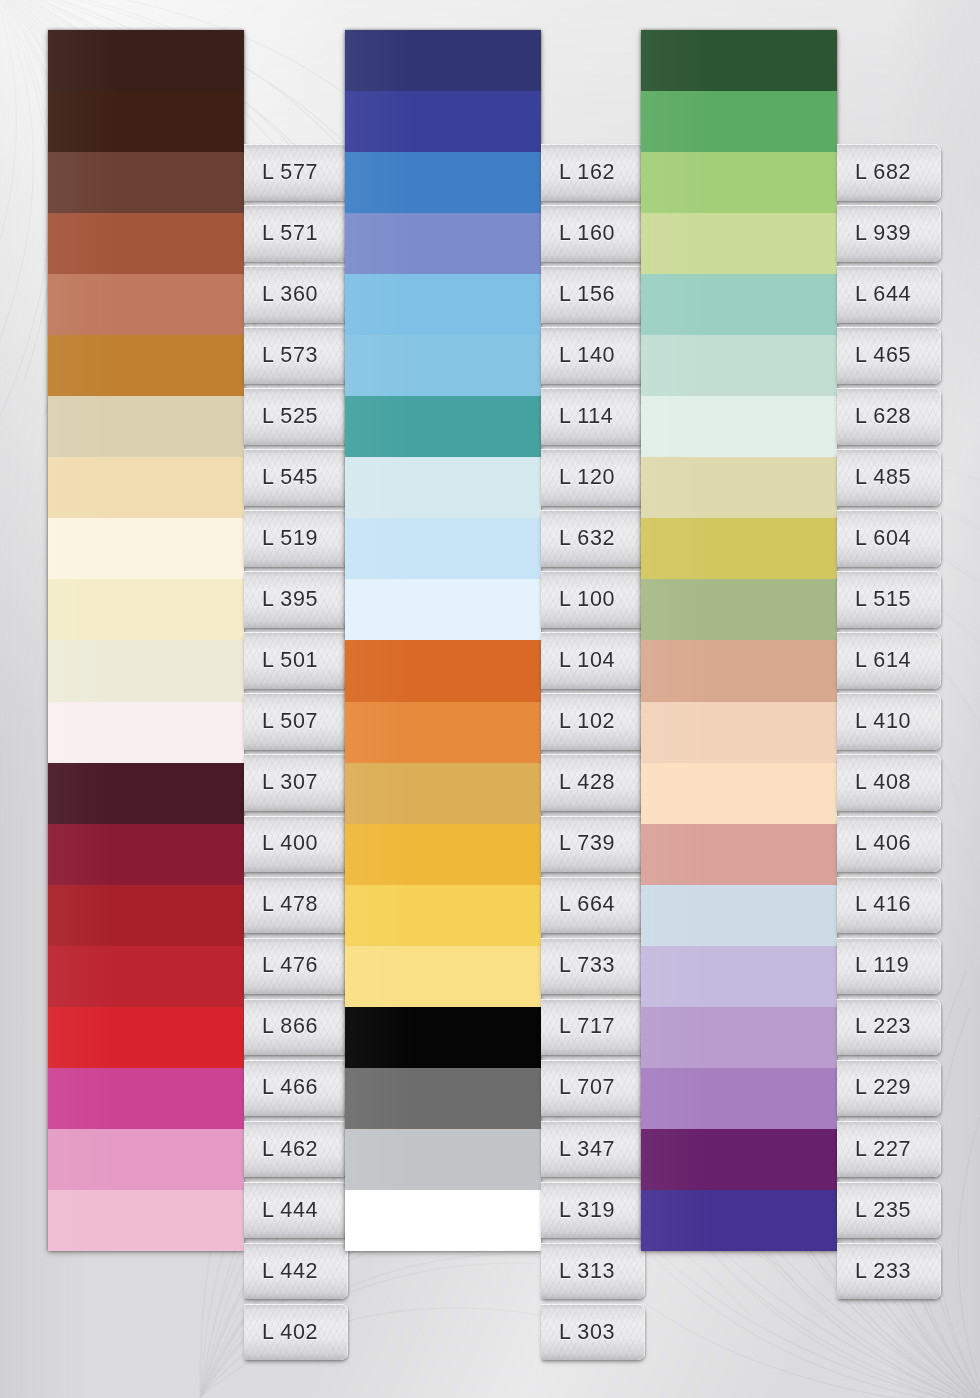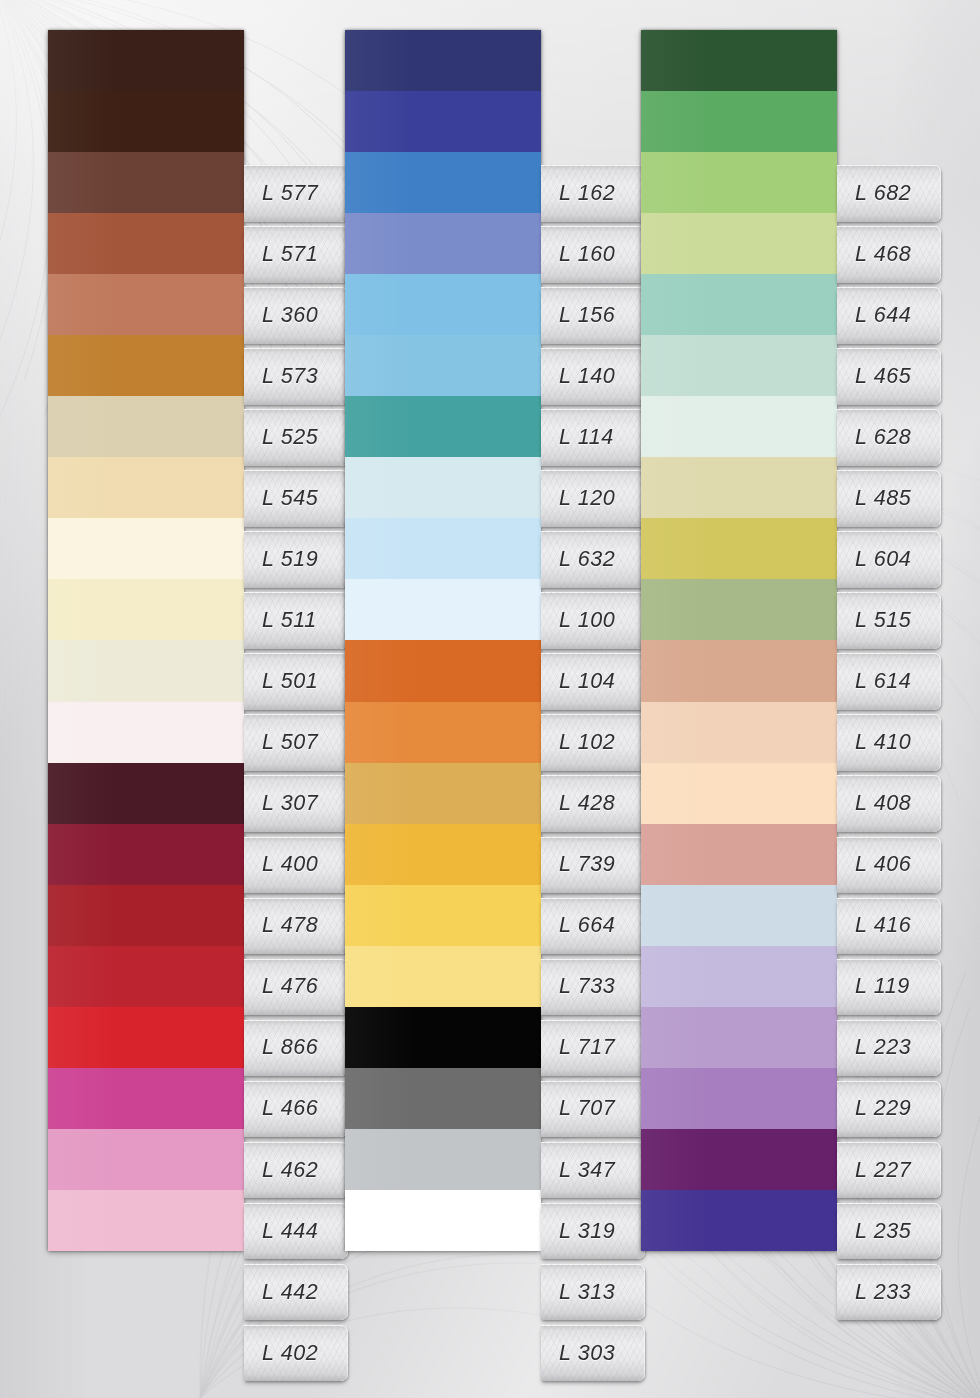--- a/index.html
+++ b/index.html
@@ -64,23 +64,22 @@
     content: "";
     position: absolute;
     inset: 0;
     background: linear-gradient(to right, rgba(255,255,255,0.05) 0%, rgba(255,255,255,0) 35%);
     pointer-events: none;
   }
 
   
   .label-stack {
     position: absolute;
-    top: 163px;
+    top: 142px;
     width: 104px;
-    font-style: italic;
   }
   .label-row {
     position: relative;
     height: 61.05px;
     width: 104px;
   }
   .label-chip {
     position: absolute;
     left: 0;
     top: 2px;
@@ -251,21 +250,21 @@
             <span class="label-text">L 545</span>
           </div>
         </div>
         <div class="label-row">
           <div class="label-chip">
             <span class="label-text">L 519</span>
           </div>
         </div>
         <div class="label-row">
           <div class="label-chip">
-            <span class="label-text">L 511</span>
+            <span class="label-text">L 395</span>
           </div>
         </div>
         <div class="label-row">
           <div class="label-chip">
             <span class="label-text">L 501</span>
           </div>
         </div>
         <div class="label-row">
           <div class="label-chip">
             <span class="label-text">L 507</span>
@@ -475,21 +474,21 @@
         <div class="swatch" title="L 233" style="background: rgb(68, 51, 146);"></div>
       </div>
     <div class="label-stack" id="labels-2" style="left:196px;">
         <div class="label-row">
           <div class="label-chip">
             <span class="label-text">L 682</span>
           </div>
         </div>
         <div class="label-row">
           <div class="label-chip">
-            <span class="label-text">L 468</span>
+            <span class="label-text">L 939</span>
           </div>
         </div>
         <div class="label-row">
           <div class="label-chip">
             <span class="label-text">L 644</span>
           </div>
         </div>
         <div class="label-row">
           <div class="label-chip">
             <span class="label-text">L 465</span>

